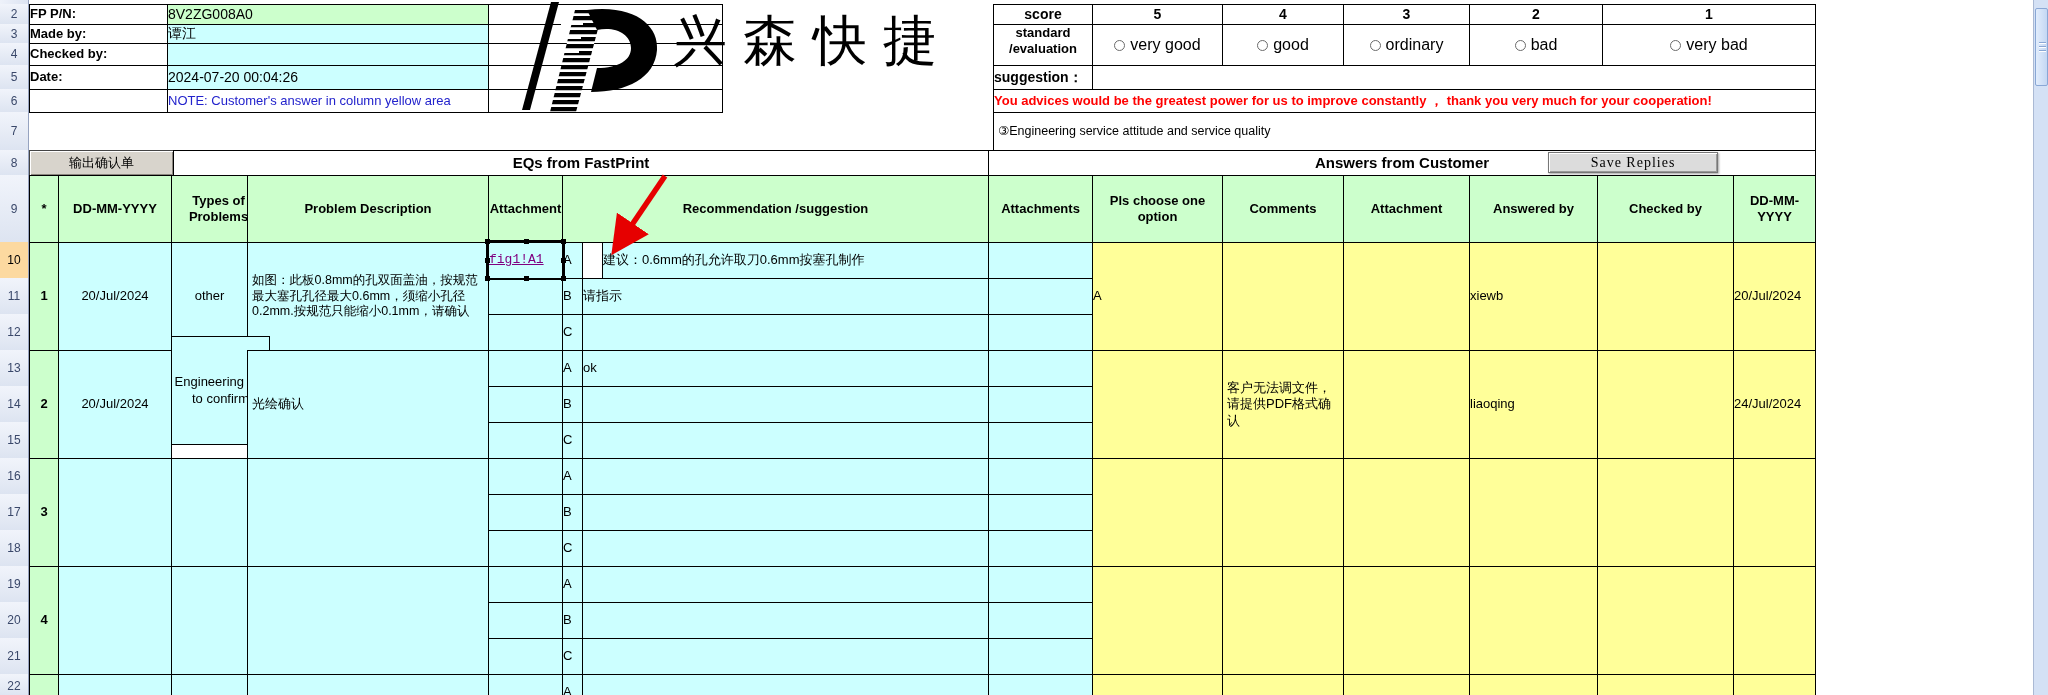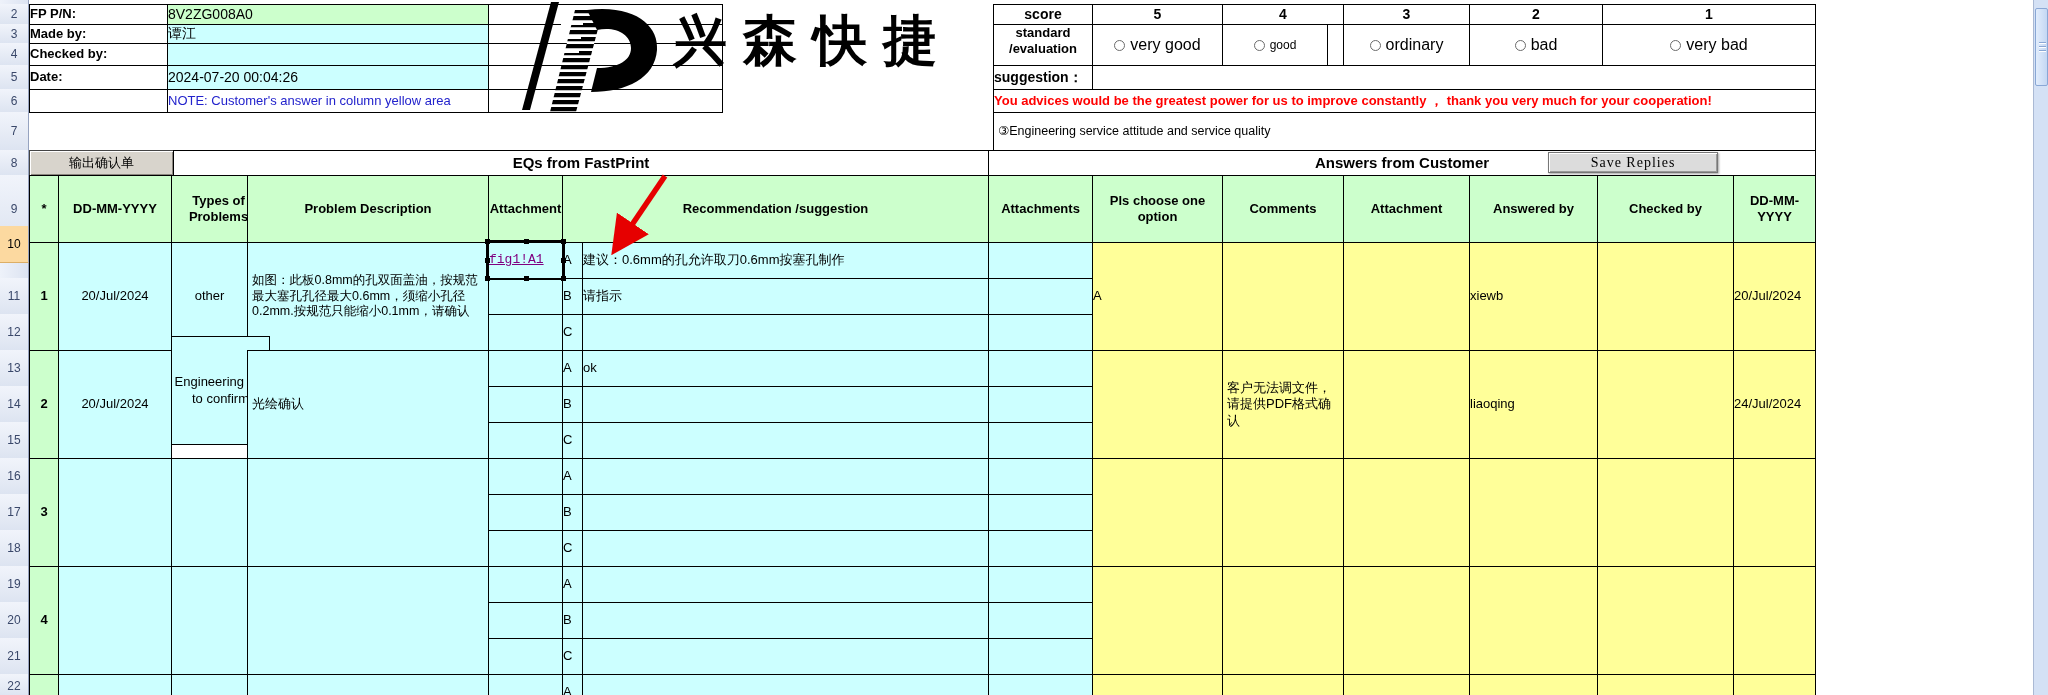--- a/index.html
+++ b/index.html
@@ -33,21 +33,21 @@
         box-shadow:inset 1px 1px 0 #fff,inset -1px -1px 0 #9a9a9a,1px 1px 2px rgba(0,0,0,.35);
         justify-content:center;cursor:pointer;font-family:"Liberation Serif","DejaVu Serif",serif;
         font-size:14px;letter-spacing:1px}
   .radio{width:11px;height:11px;border:1px solid #6b6b6b;border-radius:50%;
          background:#fff;margin-right:5px;flex:0 0 auto}
   .lnk{color:#800080;text-decoration:underline;
        font-family:"Liberation Mono","DejaVu Sans Mono",monospace;font-size:13px;cursor:pointer}
   .selframe{position:absolute;border:2px solid #000;pointer-events:none;background:transparent}
   .h5{position:absolute;width:5px;height:5px;background:#000}
   .logo{position:absolute;pointer-events:none}
-  .cnlogo{position:absolute;font-weight:bold;font-size:54px;letter-spacing:16px;white-space:nowrap}
+  .cnlogo{position:absolute;font-weight:normal;font-size:54px;letter-spacing:16px;white-space:nowrap}
   .enlogo{position:absolute;font-weight:bold;font-size:33px;letter-spacing:3px;
           font-family:"Liberation Serif","DejaVu Serif",serif;text-align:center}
   .sbtrack{position:absolute;left:2033px;top:0;width:15px;height:695px;
            background:#d4e1f5;border-left:1px solid #aab9d4}
   .sbthumb{position:absolute;left:1px;top:8px;width:13px;height:78px;
            background:linear-gradient(90deg,#e2edfc,#c4d7f3);border:1px solid #89a7d5;border-radius:2px;cursor:grab}
   .grip{position:absolute;left:3px;width:7px;height:1px;background:#89a7d5;box-shadow:0 1px 0 #fff}
   svg{position:absolute;overflow:visible}
 </style>
 </head>
@@ -55,21 +55,21 @@
 
 <div class="gbg"></div>
 <div class="gr" style="top:4px;height:21px">2</div>
 <div class="gr" style="top:24px;height:20px">3</div>
 <div class="gr" style="top:43px;height:23px">4</div>
 <div class="gr" style="top:65px;height:25px">5</div>
 <div class="gr" style="top:89px;height:24px">6</div>
 <div class="gr" style="top:112px;height:39px">7</div>
 <div class="gr" style="top:150px;height:26px">8</div>
 <div class="gr" style="top:175px;height:68px">9</div>
-<div class="gr sel" style="top:226px;height:37px">10</div>
+<div class="gr sel" style="top:242px;height:37px">10</div>
 <div class="gr" style="top:278px;height:37px">11</div>
 <div class="gr" style="top:314px;height:37px">12</div>
 <div class="gr" style="top:350px;height:37px">13</div>
 <div class="gr" style="top:386px;height:37px">14</div>
 <div class="gr" style="top:422px;height:37px">15</div>
 <div class="gr" style="top:458px;height:37px">16</div>
 <div class="gr" style="top:494px;height:37px">17</div>
 <div class="gr" style="top:530px;height:37px">18</div>
 <div class="gr" style="top:566px;height:37px">19</div>
 <div class="gr" style="top:602px;height:37px">20</div>
@@ -120,21 +120,21 @@
 <div class="c cc b white" style="left:1602px;top:4px;width:214px;height:21px;font-size:14px">1</div>
 
 <div class="c cc b white" style="left:993px;top:24px;width:100px;height:42px;flex-direction:column;justify-content:flex-start">
   <span>standard</span>
   <span>/evaluation</span>
 </div>
 <div class="c cc white" style="left:1092px;top:24px;width:131px;height:42px;font-size:16px">
   <span class="radio"></span>
     <span>very good</span>
 </div>
-<div class="c cc white" style="left:1222px;top:24px;width:106px;height:42px;font-size:12px">
+<div class="c cc white" style="left:1222px;top:24px;width:122px;height:42px;font-size:16px">
   <span class="radio"></span>
     <span>good</span>
 </div>
 <div class="c cc white" style="left:1343px;top:24px;width:127px;height:42px;font-size:16px">
   <span class="radio"></span>
     <span>ordinary</span>
 </div>
 <div class="c cc white" style="left:1469px;top:24px;width:134px;height:42px;font-size:16px">
   <span class="radio"></span>
     <span>bad</span>
@@ -177,21 +177,21 @@
 <div class="c cc cyan" style="left:171px;top:242px;width:77px;height:109px">other</div>
 <div class="c cyan pl2" style="left:247px;top:242px;width:242px;height:109px;font-size:12.5px">如图：此板0.8mm的孔双面盖油，按规范最大塞孔孔径最大0.6mm，须缩小孔径0.2mm.按规范只能缩小0.1mm，请确认</div>
 <div class="c cyan pl" style="left:488px;top:242px;width:75px;height:37px">
     <span class="lnk">fig1!A1</span>
   </div>
 <div class="c cyan" style="left:488px;top:278px;width:75px;height:37px"></div>
 <div class="c cyan" style="left:488px;top:314px;width:75px;height:37px"></div>
 <div class="c cyan pl" style="left:562px;top:242px;width:21px;height:37px">A</div>
 <div class="c cyan pl" style="left:562px;top:278px;width:21px;height:37px">B</div>
 <div class="c cyan pl" style="left:562px;top:314px;width:21px;height:37px">C</div>
-<div class="c cyan pl" style="left:582px;top:242px;width:407px;height:37px">建议：0.6mm的孔允许取刀0.6mm按塞孔制作</div>
+<div class="c cyan pl" style="left:602px;top:242px;width:407px;height:37px">建议：0.6mm的孔允许取刀0.6mm按塞孔制作</div>
 <div class="c cyan pl" style="left:582px;top:278px;width:407px;height:37px">请指示</div>
 <div class="c cyan pl" style="left:582px;top:314px;width:407px;height:37px"></div>
 <div class="c cyan" style="left:988px;top:242px;width:105px;height:37px"></div>
 <div class="c cyan" style="left:988px;top:278px;width:105px;height:37px"></div>
 <div class="c cyan" style="left:988px;top:314px;width:105px;height:37px"></div>
 <div class="c yel pl" style="left:1092px;top:242px;width:131px;height:109px">A</div>
 <div class="c yel pl" style="left:1222px;top:242px;width:122px;height:109px"></div>
 <div class="c yel" style="left:1343px;top:242px;width:127px;height:109px"></div>
 <div class="c yel pl" style="left:1469px;top:242px;width:129px;height:109px">xiewb</div>
 <div class="c yel" style="left:1597px;top:242px;width:137px;height:109px"></div>

